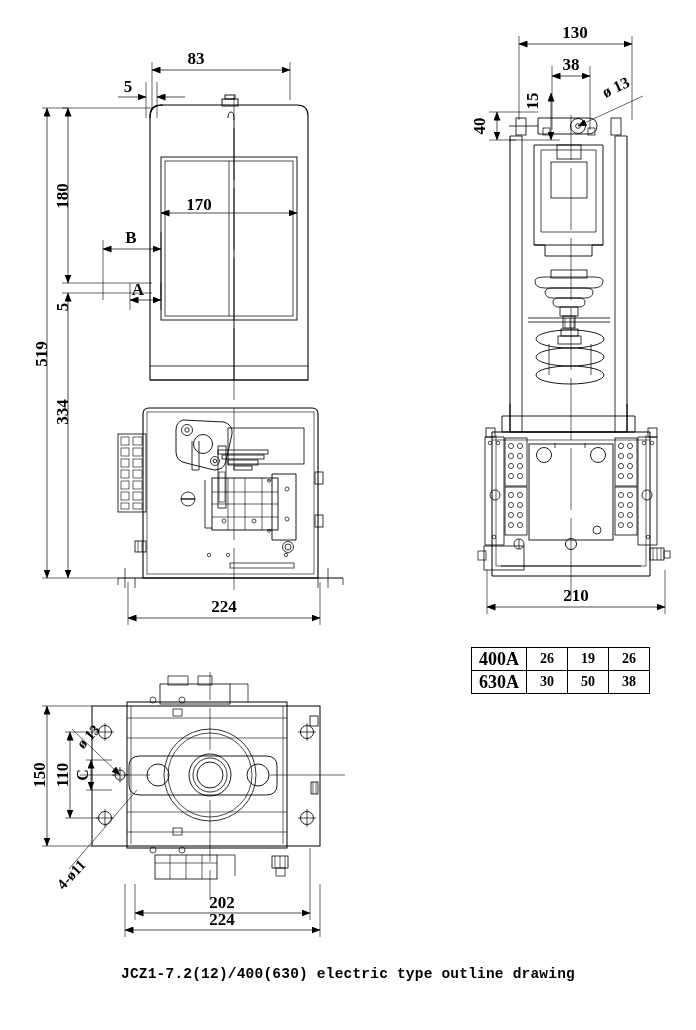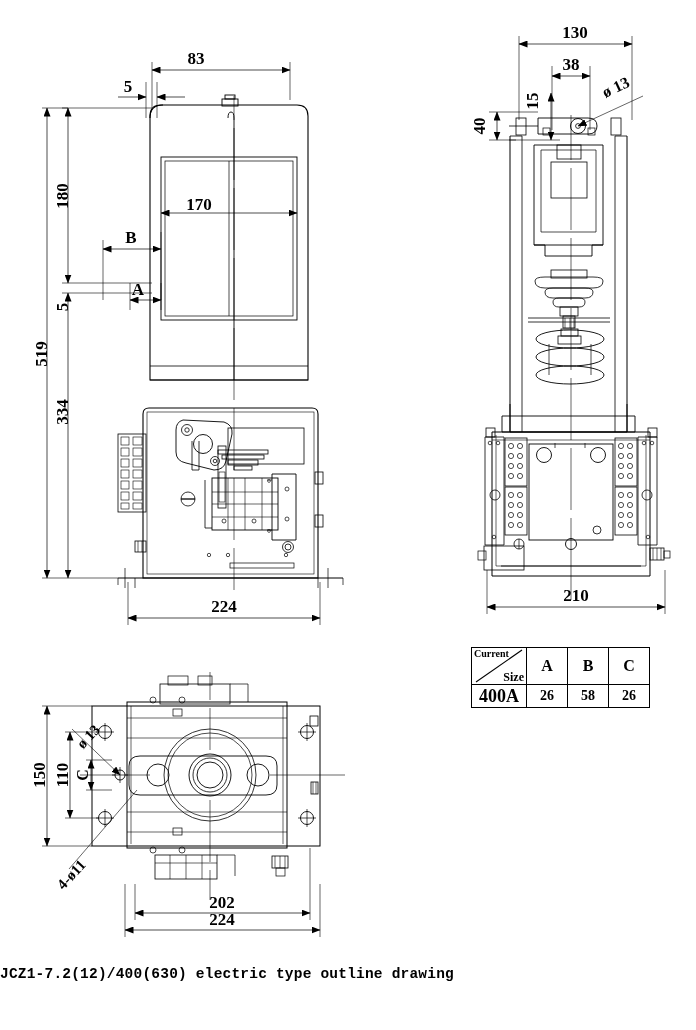--- a/index.html
+++ b/index.html
@@ -12,20 +12,21 @@
   #sheet{position:absolute;left:0;top:0;width:696px;height:1030px;}
   svg{display:block;}
   .dimtext{
     font-family:"Liberation Serif", serif;
     font-weight:700;
     fill:#000000;
   }
   .caption{
     position:absolute;
     left:0;top:966px;width:696px;
+    text-align:center;
     font-family:"Liberation Mono", monospace;
     font-size:14.5px;
     font-weight:700;
     letter-spacing:0.2px;
     color:#000000;
   }
   table.spec{
     position:absolute;
     left:471px;top:647px;
     border-collapse:collapse;
@@ -466,33 +467,27 @@
     <text class="dimtext" x="75" y="878" font-size="15" text-anchor="middle" transform="rotate(-47 75 878)">4-ø11</text>
     <text class="dimtext" x="222" y="908" font-size="17" text-anchor="middle">202</text>
     <text class="dimtext" x="222" y="925" font-size="17" text-anchor="middle">224</text>
   </g>
 </svg>
 </div>
 
 <table class="spec">
   <tbody>
     <tr>
-      <td class="hdr-corner">
-        <svg class="slash" viewBox="0 0 54 36">
-          <path d="M50,2 L4,34" stroke="#000" stroke-width="1.1" fill="none"></path>
-        </svg>
-        <span class="cur">Current</span>
-        <span class="siz">Size</span>
-      </td>
-      <td class="colhdr">A</td>
-      <td class="colhdr">B</td>
-      <td class="colhdr">C</td>
+      <td class="rowhdr">400A</td>
+      <td class="cell">26</td>
+      <td class="cell">19</td>
+      <td class="cell">26</td>
     </tr>
     <tr>
-      <td class="rowhdr">400A</td>
-      <td class="cell">26</td>
-      <td class="cell">58</td>
-      <td class="cell">26</td>
+      <td class="rowhdr">630A</td>
+      <td class="cell">30</td>
+      <td class="cell">50</td>
+      <td class="cell">38</td>
     </tr>
   </tbody>
 </table>
 
 <div class="caption">JCZ1-7.2(12)/400(630)  electric type outline drawing</div>
 
 </body></html>

